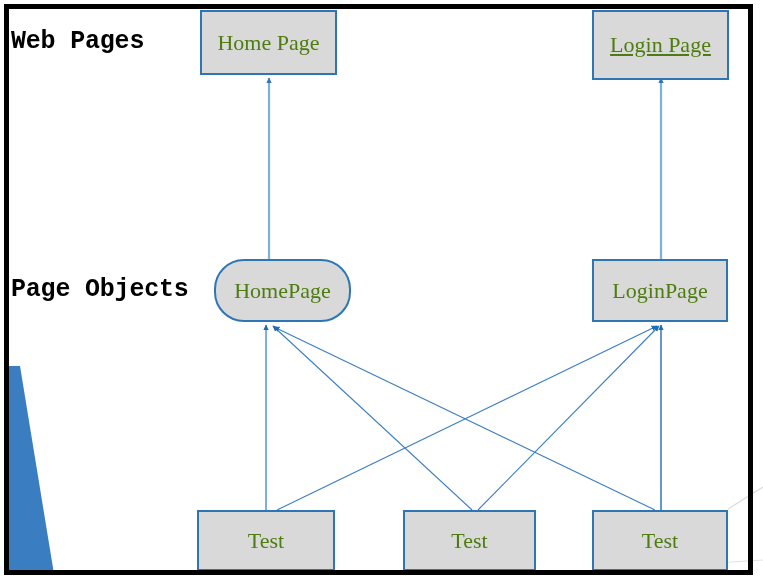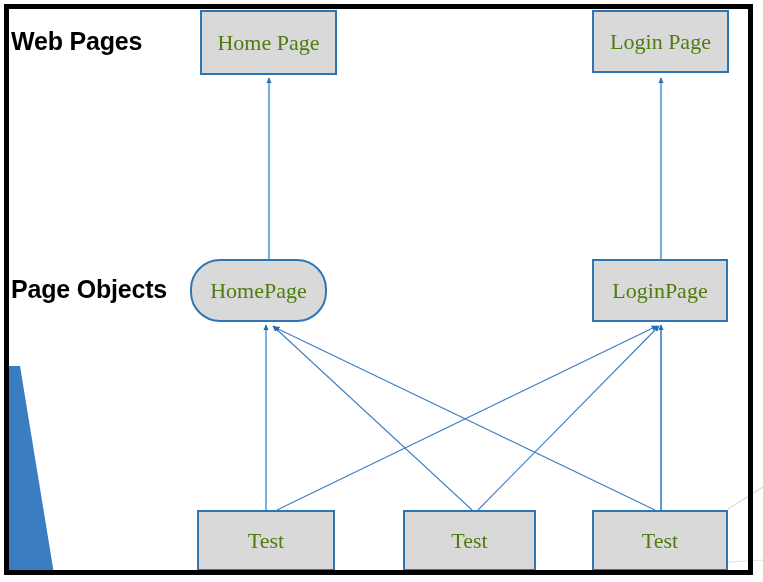--- a/index.html
+++ b/index.html
@@ -47,21 +47,21 @@
     position: absolute;
     left: 0;
     top: 0;
     width: 763px;
     height: 582px;
     overflow: visible;
   }
 
   .row-label {
     position: absolute;
-    font-family: Liberation Sans, sans-serif;
+    font-family: Liberation Mono, monospace;
     font-weight: bold;
     font-size: 25px;
     color: #000000;
     white-space: nowrap;
     letter-spacing: -0.2px;
   }
   .label-web    { left: 11px; top: 27px; }
   .label-po     { left: 11px; top: 275px; }
   .label-ts     { left: 11px; top: 520px; }
 
@@ -74,23 +74,23 @@
     align-items: center;
     justify-content: center;
     font-family: "Liberation Serif", serif;
     font-size: 22px;
     color: #4d7c0f;
     white-space: nowrap;
   }
 
   
   .n-homepage-web  { left: 200px; top: 10px;  width: 137px; height: 65px; }
-  .n-loginpage-web { left: 592px; top: 10px;  width: 137px; height: 63px; }
+  .n-loginpage-web { left: 592px; top: 10px;  width: 137px; height: 70px; text-decoration: underline; }
   
-  .n-homepage-po   { left: 190px; top: 259px; width: 137px; height: 63px; border-radius: 30px; }
+  .n-homepage-po   { left: 214px; top: 259px; width: 137px; height: 63px; border-radius: 30px; }
   .n-loginpage-po  { left: 592px; top: 259px; width: 136px; height: 63px; }
   
   .n-test-1 { left: 197px; top: 510px; width: 138px; height: 61px; }
   .n-test-2 { left: 403px; top: 510px; width: 133px; height: 61px; }
   .n-test-3 { left: 592px; top: 510px; width: 136px; height: 61px; }
 </style>
 </head>
 <body>
 
 <div id="canvas">

